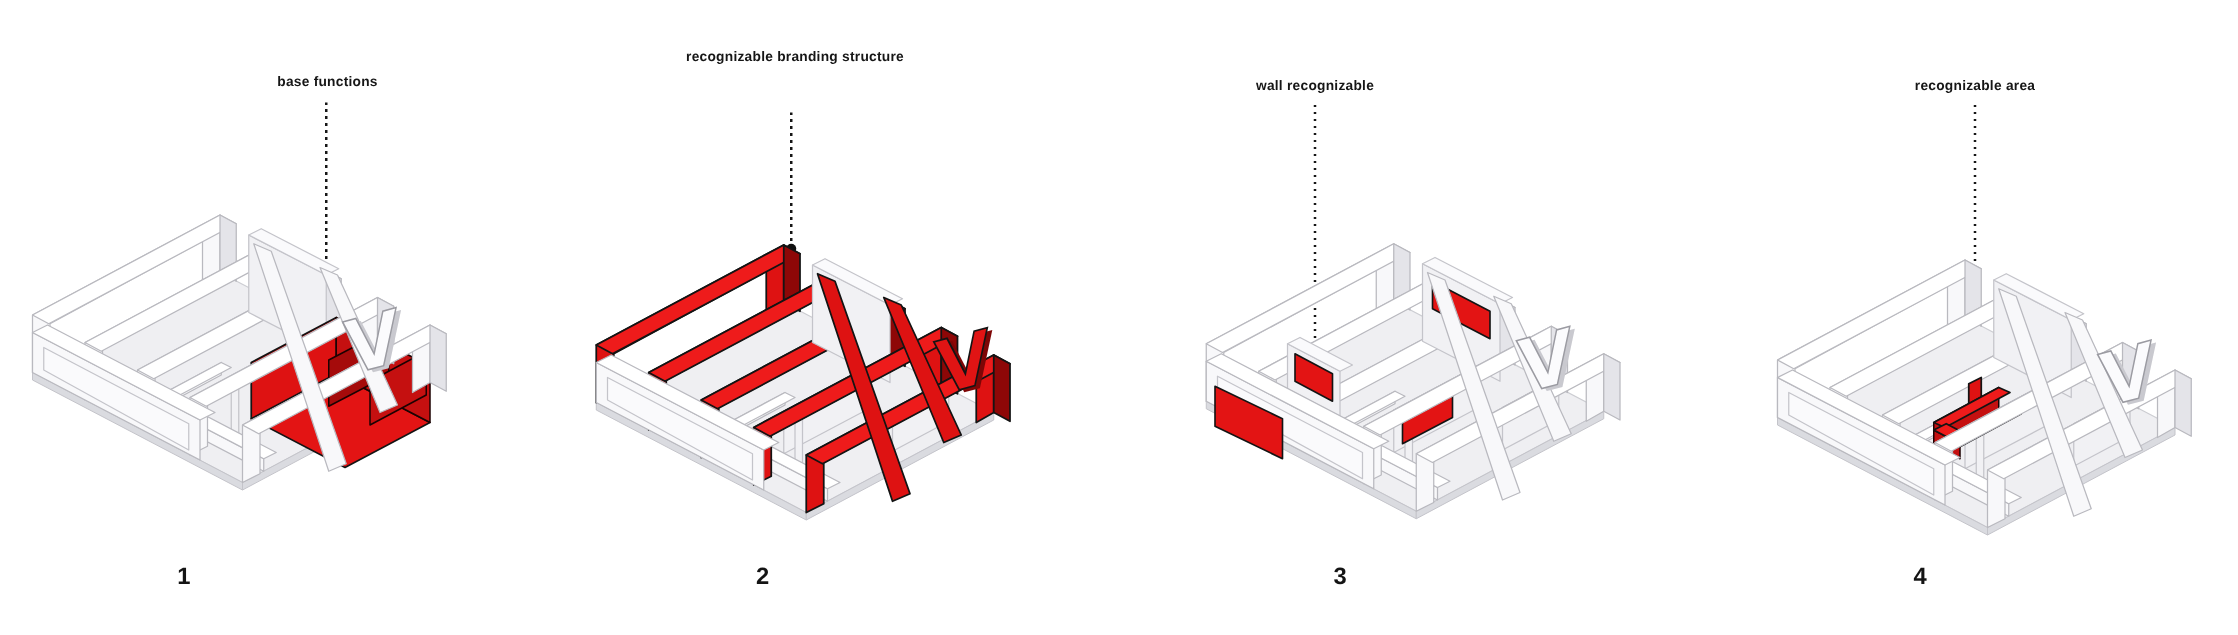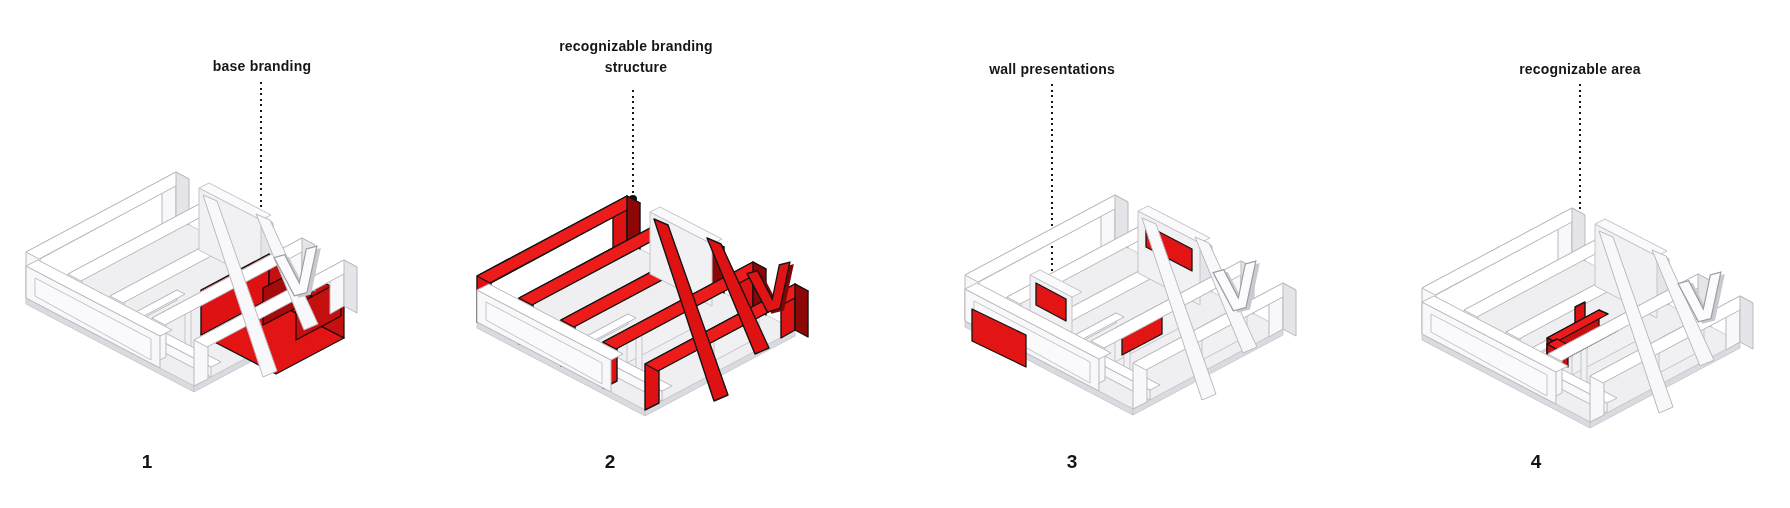--- a/index.html
+++ b/index.html
@@ -2,21 +2,21 @@
 <html><head>
 <meta charset="utf-8">
 <style>
   html,body{margin:0;padding:0;background:#ffffff;}
   .canvas{
     position:relative;width:1790px;height:508px;background:#ffffff;overflow:hidden;
     font-family:"Liberation Sans",sans-serif;color:#1b1b1b;
   }
   .step-label{
     position:absolute;transform:translateX(-50%);
-    font-size:14px;font-weight:700;letter-spacing:.2px;line-height:21px;
+    font-size:11px;font-weight:700;letter-spacing:.2px;line-height:21px;
     text-align:center;white-space:nowrap;color:#161616;
   }
   .step-label.wrap{white-space:normal;width:212px;}
   .leader{
     position:absolute;width:2px;
     background-image:repeating-linear-gradient(to bottom,#161616 0 2px,transparent 2px 5.6px);
   }
   .leader-dot{
     position:absolute;width:8px;height:8px;border-radius:50%;background:#101010;
     transform:translate(-50%,-50%);
@@ -45,23 +45,23 @@
   .v-white-shadow{fill:#c9c9cf;stroke:none;}
   .v-red{fill:#e01414;stroke:#141414;stroke-width:1.4;}
   .v-red-shadow{fill:#7e0606;stroke:none;}
   .v-text{font-family:"DejaVu Sans","Liberation Sans",sans-serif;font-weight:700;font-size:58px;}
 </style>
 </head>
 <body>
 
 <div class="canvas">
 
-  <div class="step-label" style="left:262px;top:56px">base branding</div>
+  <div class="step-label" style="left:262px;top:56px">base functions</div>
   <div class="step-label wrap" style="left:636px;top:36px">recognizable branding structure</div>
-  <div class="step-label" style="left:1052px;top:59px">wall presentations</div>
+  <div class="step-label" style="left:1052px;top:59px">wall recognizable</div>
   <div class="step-label" style="left:1580px;top:59px">recognizable area</div>
 
   <div class="leader" style="left:260px;top:82px;height:180px"></div>
   <div class="leader-dot" style="left:261px;top:266px"></div>
 
   <div class="leader" style="left:632px;top:90px;height:104px"></div>
   <div class="leader-dot" style="left:633px;top:199px"></div>
 
   <div class="leader" style="left:1051px;top:84px;height:194px"></div>
   <div class="leader-dot" style="left:1052px;top:282px"></div>

